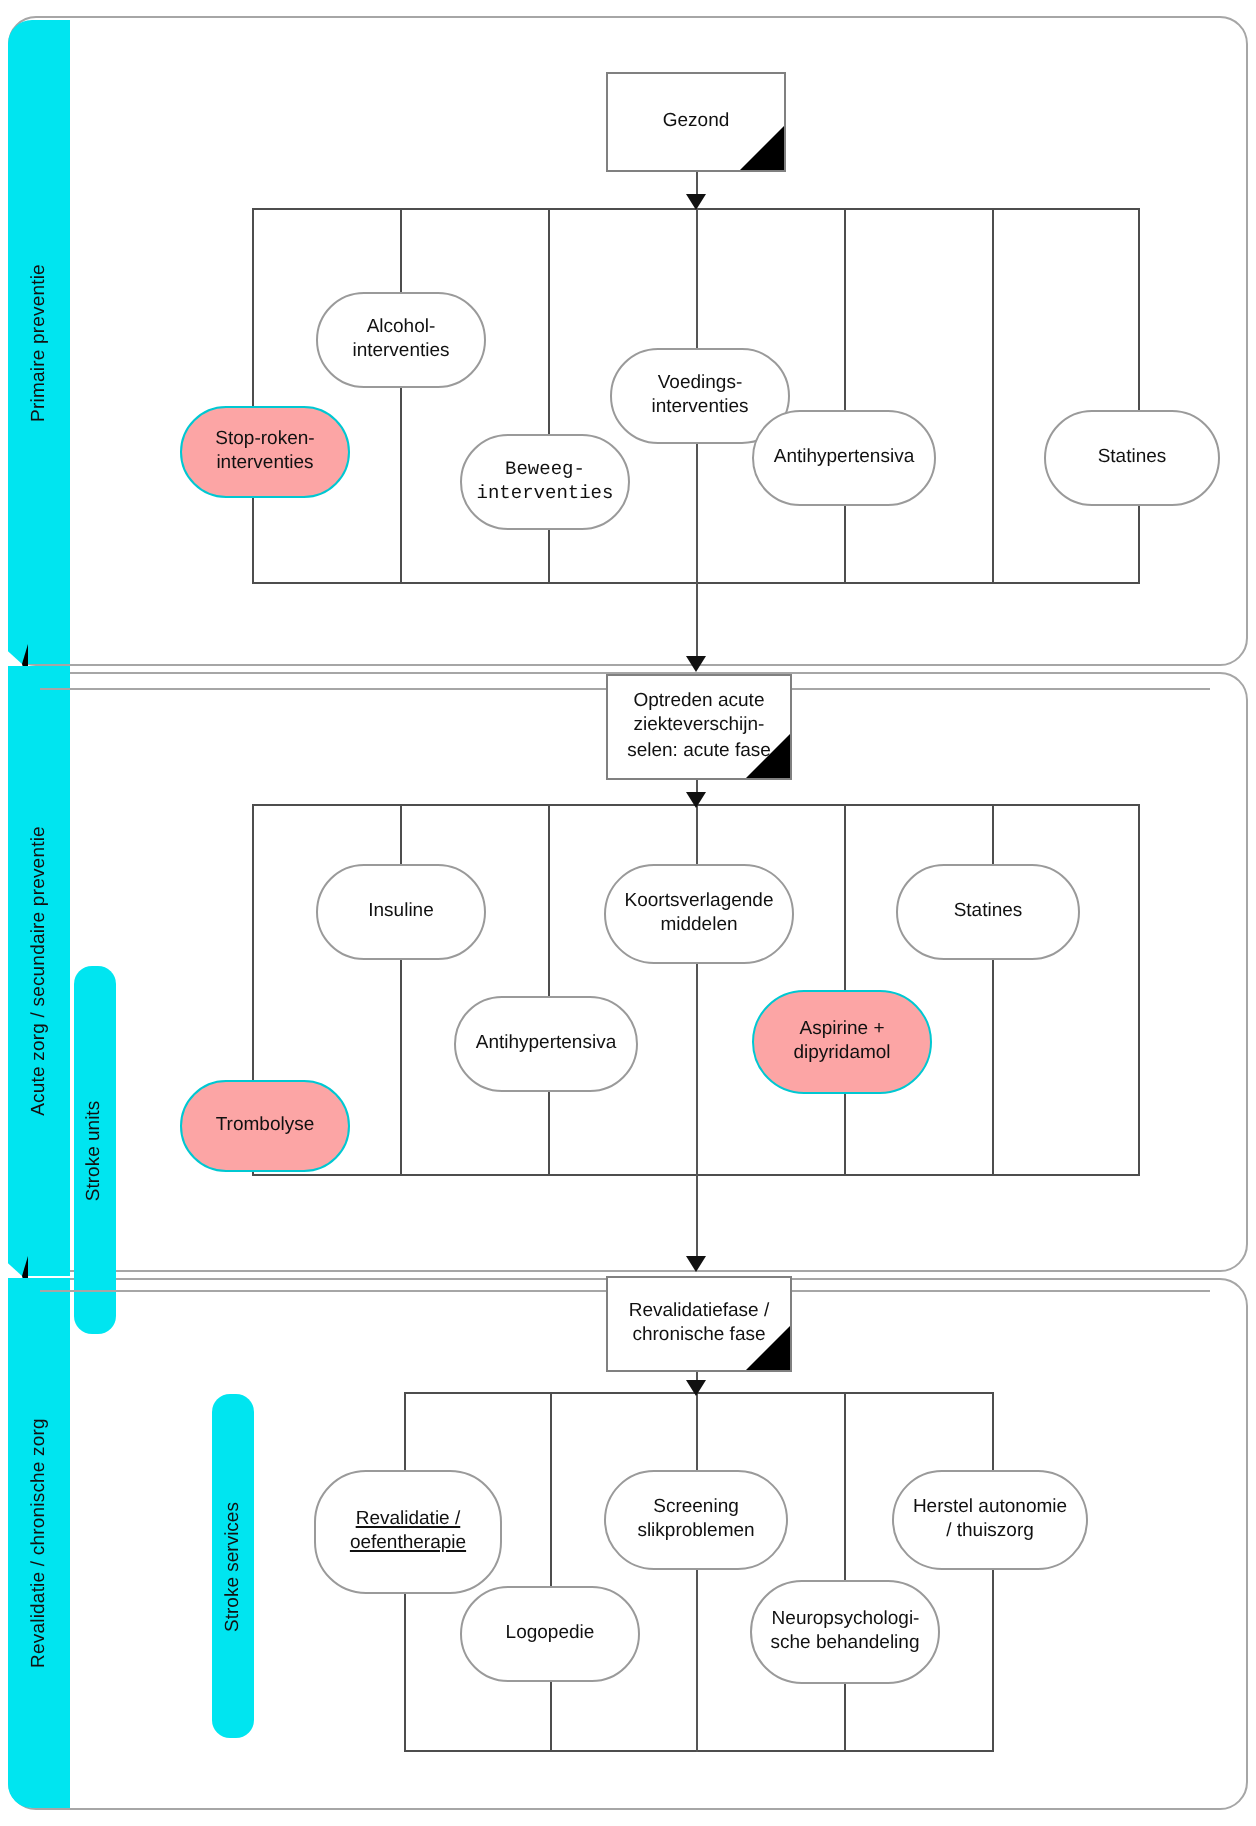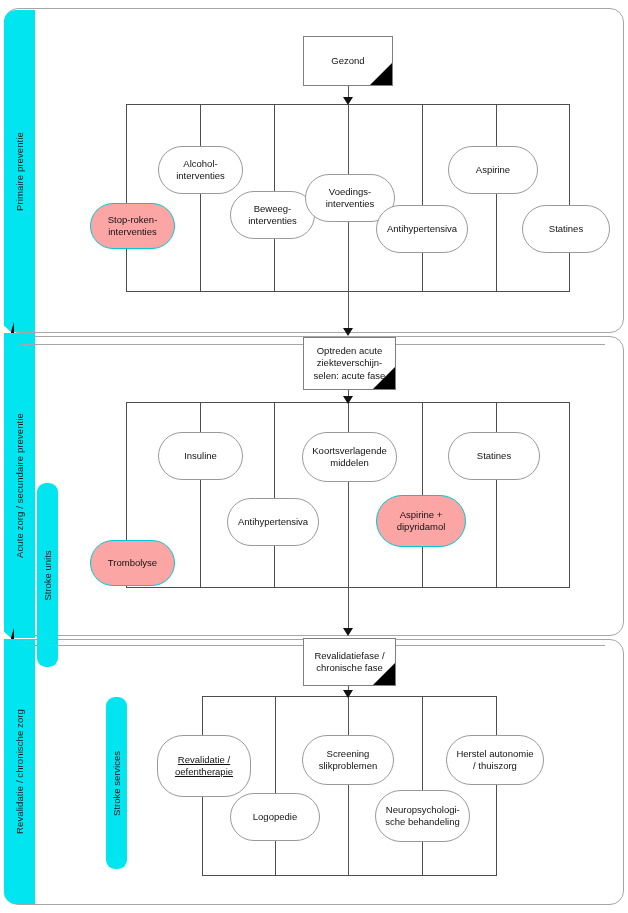--- a/index.html
+++ b/index.html
@@ -101,41 +101,38 @@
     </span>
   </div>
 
   <div class="node" style="left:158px;top:146px;width:85px;height:48px;">
     <span>
       <span>Alcohol-</span><br>
       <span>interventies</span>
     </span>
   </div>
 
-  <div class="node" style="left:230px;top:191px;width:85px;height:48px;">
+  <div class="node" style="left:230px;top:217px;width:85px;height:48px;font-family:Liberation Mono, monospace;">
     <span>
       <span>Beweeg-</span><br>
       <span>interventies</span>
     </span>
   </div>
 
   <div class="node" style="left:305px;top:146px;width:90px;height:48px;margin-top:28px;">
     <span>
       <span>Voedings-</span><br>
       <span>interventies</span>
     </span>
   </div>
 
   <div class="node" style="left:376px;top:205px;width:92px;height:48px;">
     <span>Antihypertensiva</span>
   </div>
 
-  <div class="node" style="left:448px;top:146px;width:90px;height:48px;">
-    <span>Aspirine</span>
-  </div>
 
   <div class="node" style="left:522px;top:205px;width:88px;height:48px;">
     <span>Statines</span>
   </div>
 
   <div class="hline" style="left:20px;top:344px;width:585px;"></div>
 
   <div class="arrowhead" style="left:343px;top:328px;"></div>
   <div class="state-box" style="left:303px;top:337px;width:93px;height:53px;">
     <span style="padding:0 3px;">

